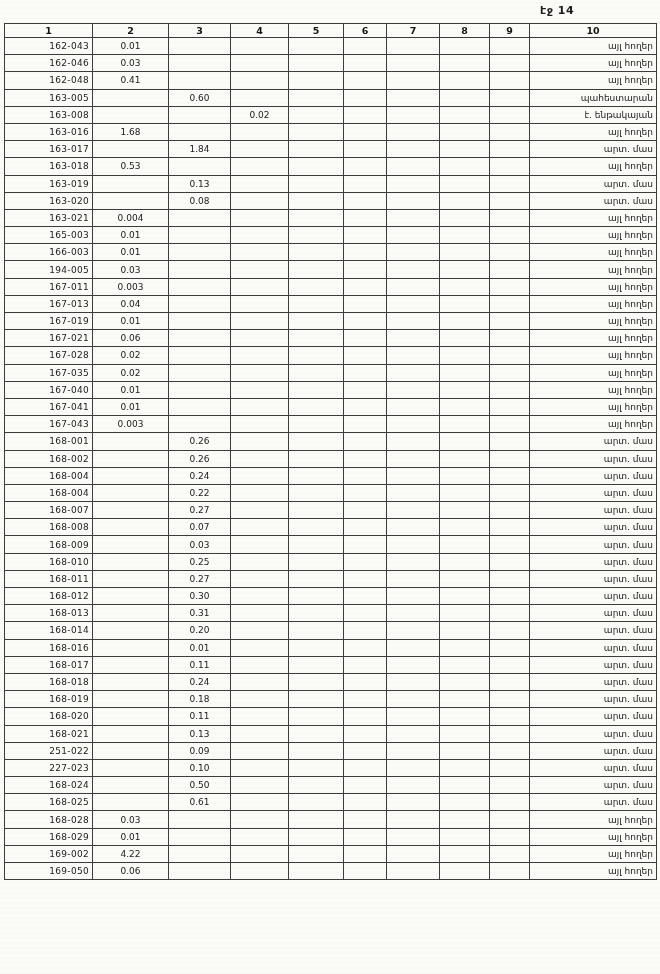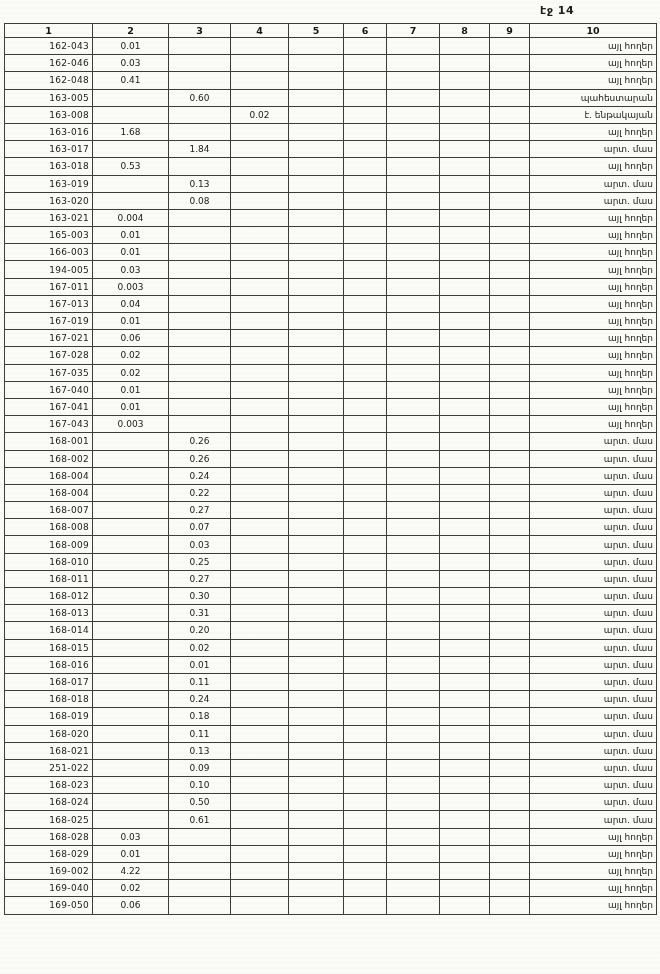--- a/index.html
+++ b/index.html
@@ -518,32 +518,20 @@
           <td class="c3">0.20</td>
           <td class="c4"></td>
           <td class="c5"></td>
           <td class="c6"></td>
           <td class="c7"></td>
           <td class="c8"></td>
           <td class="c9"></td>
           <td class="c10">արտ. մաս</td>
         </tr>
         <tr>
-          <td class="c1">168-015</td>
-          <td class="c2"></td>
-          <td class="c3">0.02</td>
-          <td class="c4"></td>
-          <td class="c5"></td>
-          <td class="c6"></td>
-          <td class="c7"></td>
-          <td class="c8"></td>
-          <td class="c9"></td>
-          <td class="c10">արտ. մաս</td>
-        </tr>
-        <tr>
           <td class="c1">168-016</td>
           <td class="c2"></td>
           <td class="c3">0.01</td>
           <td class="c4"></td>
           <td class="c5"></td>
           <td class="c6"></td>
           <td class="c7"></td>
           <td class="c8"></td>
           <td class="c9"></td>
           <td class="c10">արտ. մաս</td>
@@ -614,21 +602,21 @@
           <td class="c3">0.09</td>
           <td class="c4"></td>
           <td class="c5"></td>
           <td class="c6"></td>
           <td class="c7"></td>
           <td class="c8"></td>
           <td class="c9"></td>
           <td class="c10">արտ. մաս</td>
         </tr>
         <tr>
-          <td class="c1">168-023</td>
+          <td class="c1">227-023</td>
           <td class="c2"></td>
           <td class="c3">0.10</td>
           <td class="c4"></td>
           <td class="c5"></td>
           <td class="c6"></td>
           <td class="c7"></td>
           <td class="c8"></td>
           <td class="c9"></td>
           <td class="c10">արտ. մաս</td>
         </tr>
@@ -676,32 +664,20 @@
           <td class="c5"></td>
           <td class="c6"></td>
           <td class="c7"></td>
           <td class="c8"></td>
           <td class="c9"></td>
           <td class="c10">այլ հողեր</td>
         </tr>
         <tr>
           <td class="c1">169-002</td>
           <td class="c2">4.22</td>
-          <td class="c3"></td>
-          <td class="c4"></td>
-          <td class="c5"></td>
-          <td class="c6"></td>
-          <td class="c7"></td>
-          <td class="c8"></td>
-          <td class="c9"></td>
-          <td class="c10">այլ հողեր</td>
-        </tr>
-        <tr>
-          <td class="c1">169-040</td>
-          <td class="c2">0.02</td>
           <td class="c3"></td>
           <td class="c4"></td>
           <td class="c5"></td>
           <td class="c6"></td>
           <td class="c7"></td>
           <td class="c8"></td>
           <td class="c9"></td>
           <td class="c10">այլ հողեր</td>
         </tr>
         <tr>

